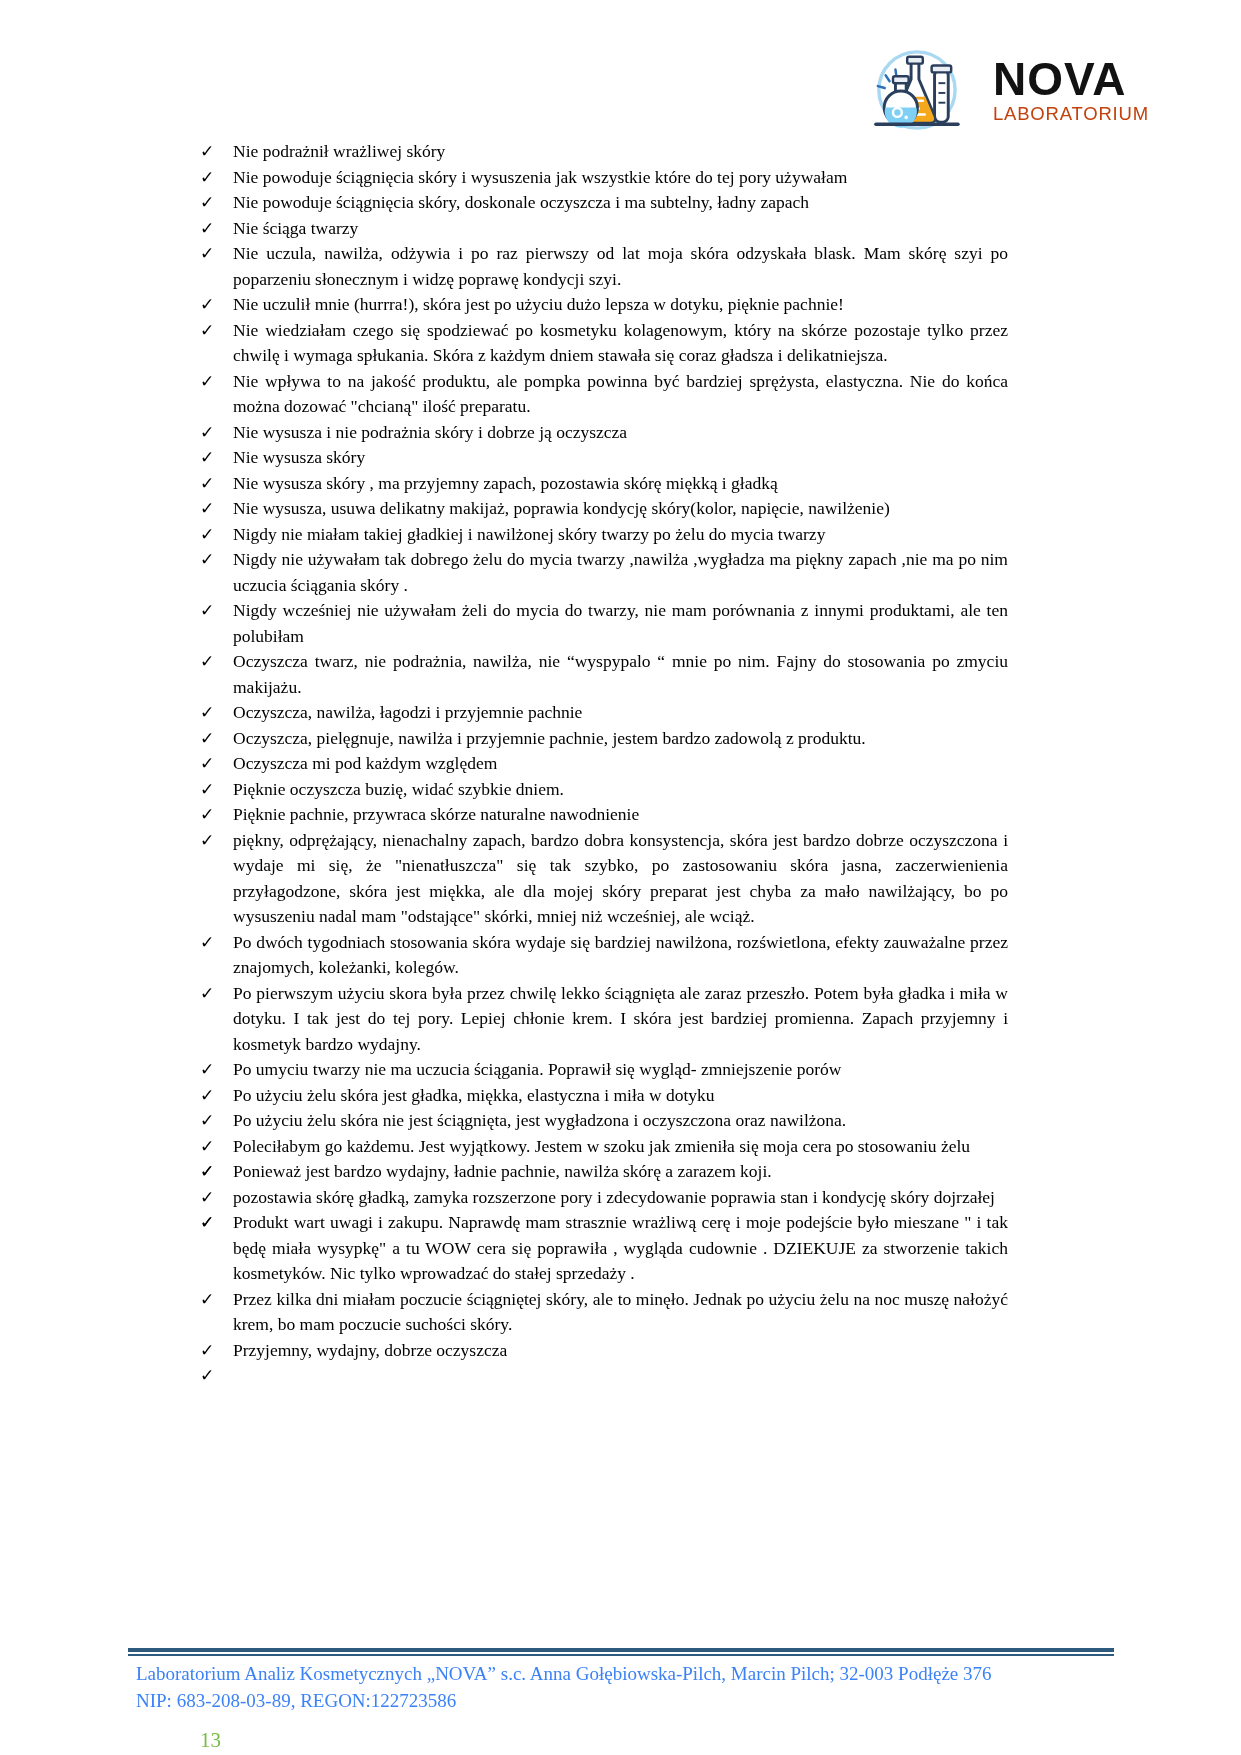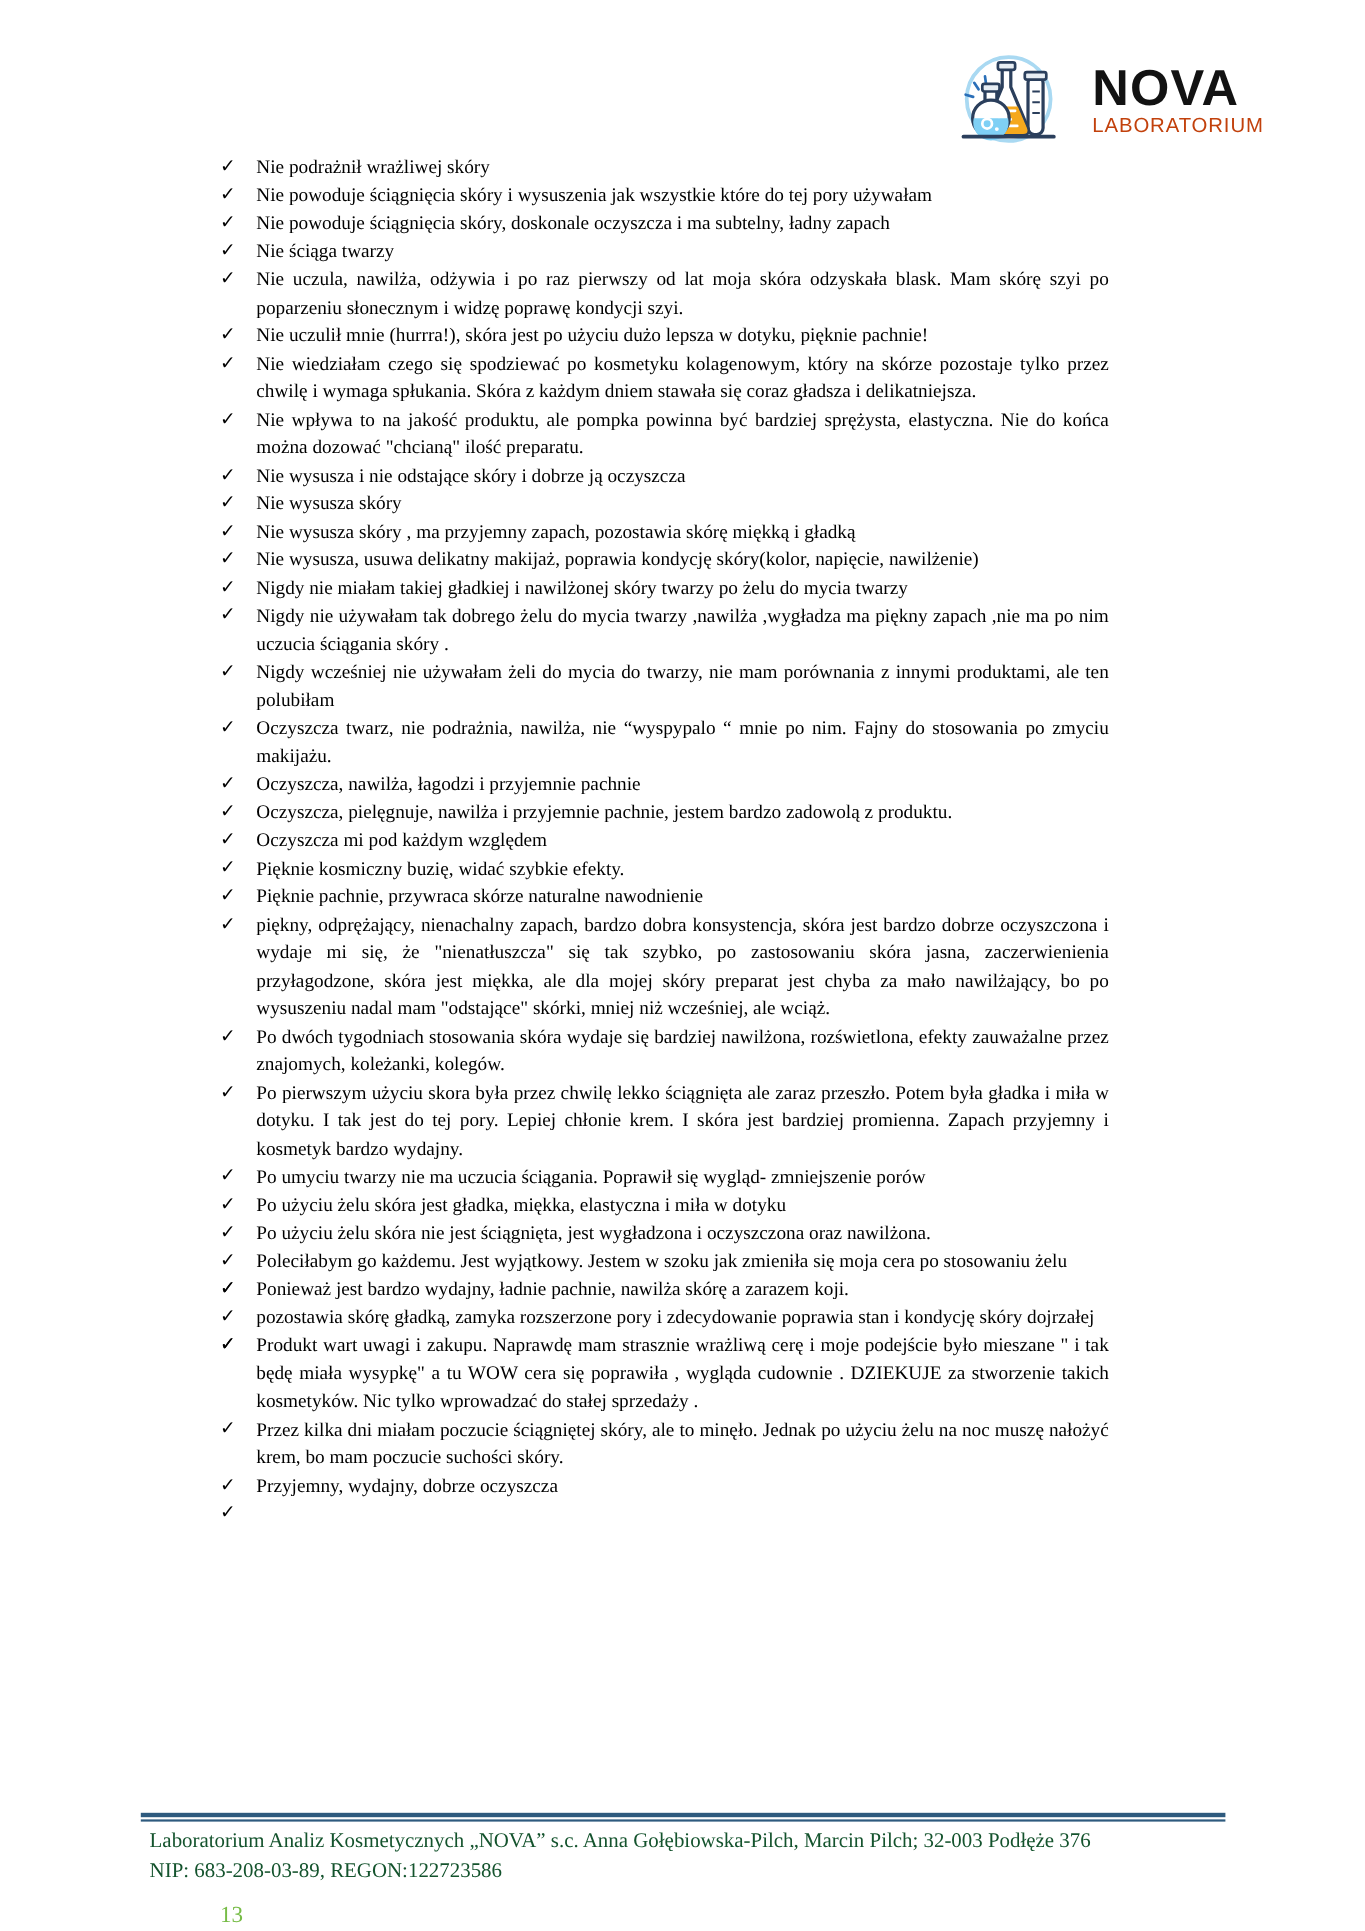--- a/index.html
+++ b/index.html
@@ -30,21 +30,21 @@
   .check {
     position:absolute; left:0; top:0; width:20px;
     font-weight:bold; font-size:17px; color:#000;
     font-family:"DejaVu Sans", sans-serif;
   }
 
   
   .footer { position:absolute; top:1648px; left:128px; width:986px; }
   .footer-rule { border-top:4px solid #2e5a7e; border-bottom:2px solid #2e5a7e; height:8px; }
   .footer-text {
-    margin-top:4px; padding-left:8px; color:#14532d;
+    margin-top:4px; padding-left:8px; color:#3b82f6;
     font-size:19px; line-height:27px;
   }
   .footer-line { display:block; }
   .page-number {
     padding-left:72px; margin-top:14px; color:#77bc47; font-size:21px;
   }
 </style>
 </head>
 <body>
 
@@ -129,21 +129,21 @@
       <span class="item-text">Nie wiedziałam czego się spodziewać po kosmetyku kolagenowym, który na skórze pozostaje tylko przez chwilę i wymaga spłukania. Skóra z każdym dniem stawała się coraz gładsza i delikatniejsza.</span>
     </div>
 
     <div class="check-item">
       <span class="check">✓</span>
       <span class="item-text">Nie wpływa to na jakość produktu, ale pompka powinna być bardziej sprężysta,  elastyczna. Nie do końca można dozować "chcianą" ilość preparatu.</span>
     </div>
 
     <div class="check-item">
       <span class="check">✓</span>
-      <span class="item-text">Nie wysusza i nie odstające skóry i dobrze ją oczyszcza</span>
+      <span class="item-text">Nie wysusza i nie podrażnia skóry i dobrze ją oczyszcza</span>
     </div>
 
     <div class="check-item">
       <span class="check">✓</span>
       <span class="item-text">Nie wysusza skóry</span>
     </div>
 
     <div class="check-item">
       <span class="check">✓</span>
       <span class="item-text">Nie wysusza skóry , ma przyjemny zapach, pozostawia skórę miękką i gładką</span>
@@ -184,21 +184,21 @@
       <span class="item-text">Oczyszcza, pielęgnuje, nawilża i przyjemnie pachnie, jestem bardzo zadowolą z produktu.</span>
     </div>
 
     <div class="check-item">
       <span class="check">✓</span>
       <span class="item-text">Oczyszcza mi pod każdym względem</span>
     </div>
 
     <div class="check-item">
       <span class="check">✓</span>
-      <span class="item-text">Pięknie kosmiczny buzię, widać szybkie efekty.</span>
+      <span class="item-text">Pięknie oczyszcza buzię, widać szybkie dniem.</span>
     </div>
 
     <div class="check-item">
       <span class="check">✓</span>
       <span class="item-text">Pięknie pachnie, przywraca skórze naturalne nawodnienie</span>
     </div>
 
     <div class="check-item">
       <span class="check">✓</span>
       <span class="item-text">piękny, odprężający, nienachalny zapach, bardzo dobra konsystencja, skóra jest bardzo dobrze oczyszczona i wydaje mi się, że "nienatłuszcza" się tak szybko, po zastosowaniu skóra jasna, zaczerwienienia przyłagodzone, skóra jest miękka, ale dla mojej skóry preparat jest chyba za mało nawilżający, bo po wysuszeniu nadal mam "odstające" skórki, mniej niż wcześniej, ale wciąż.</span>

